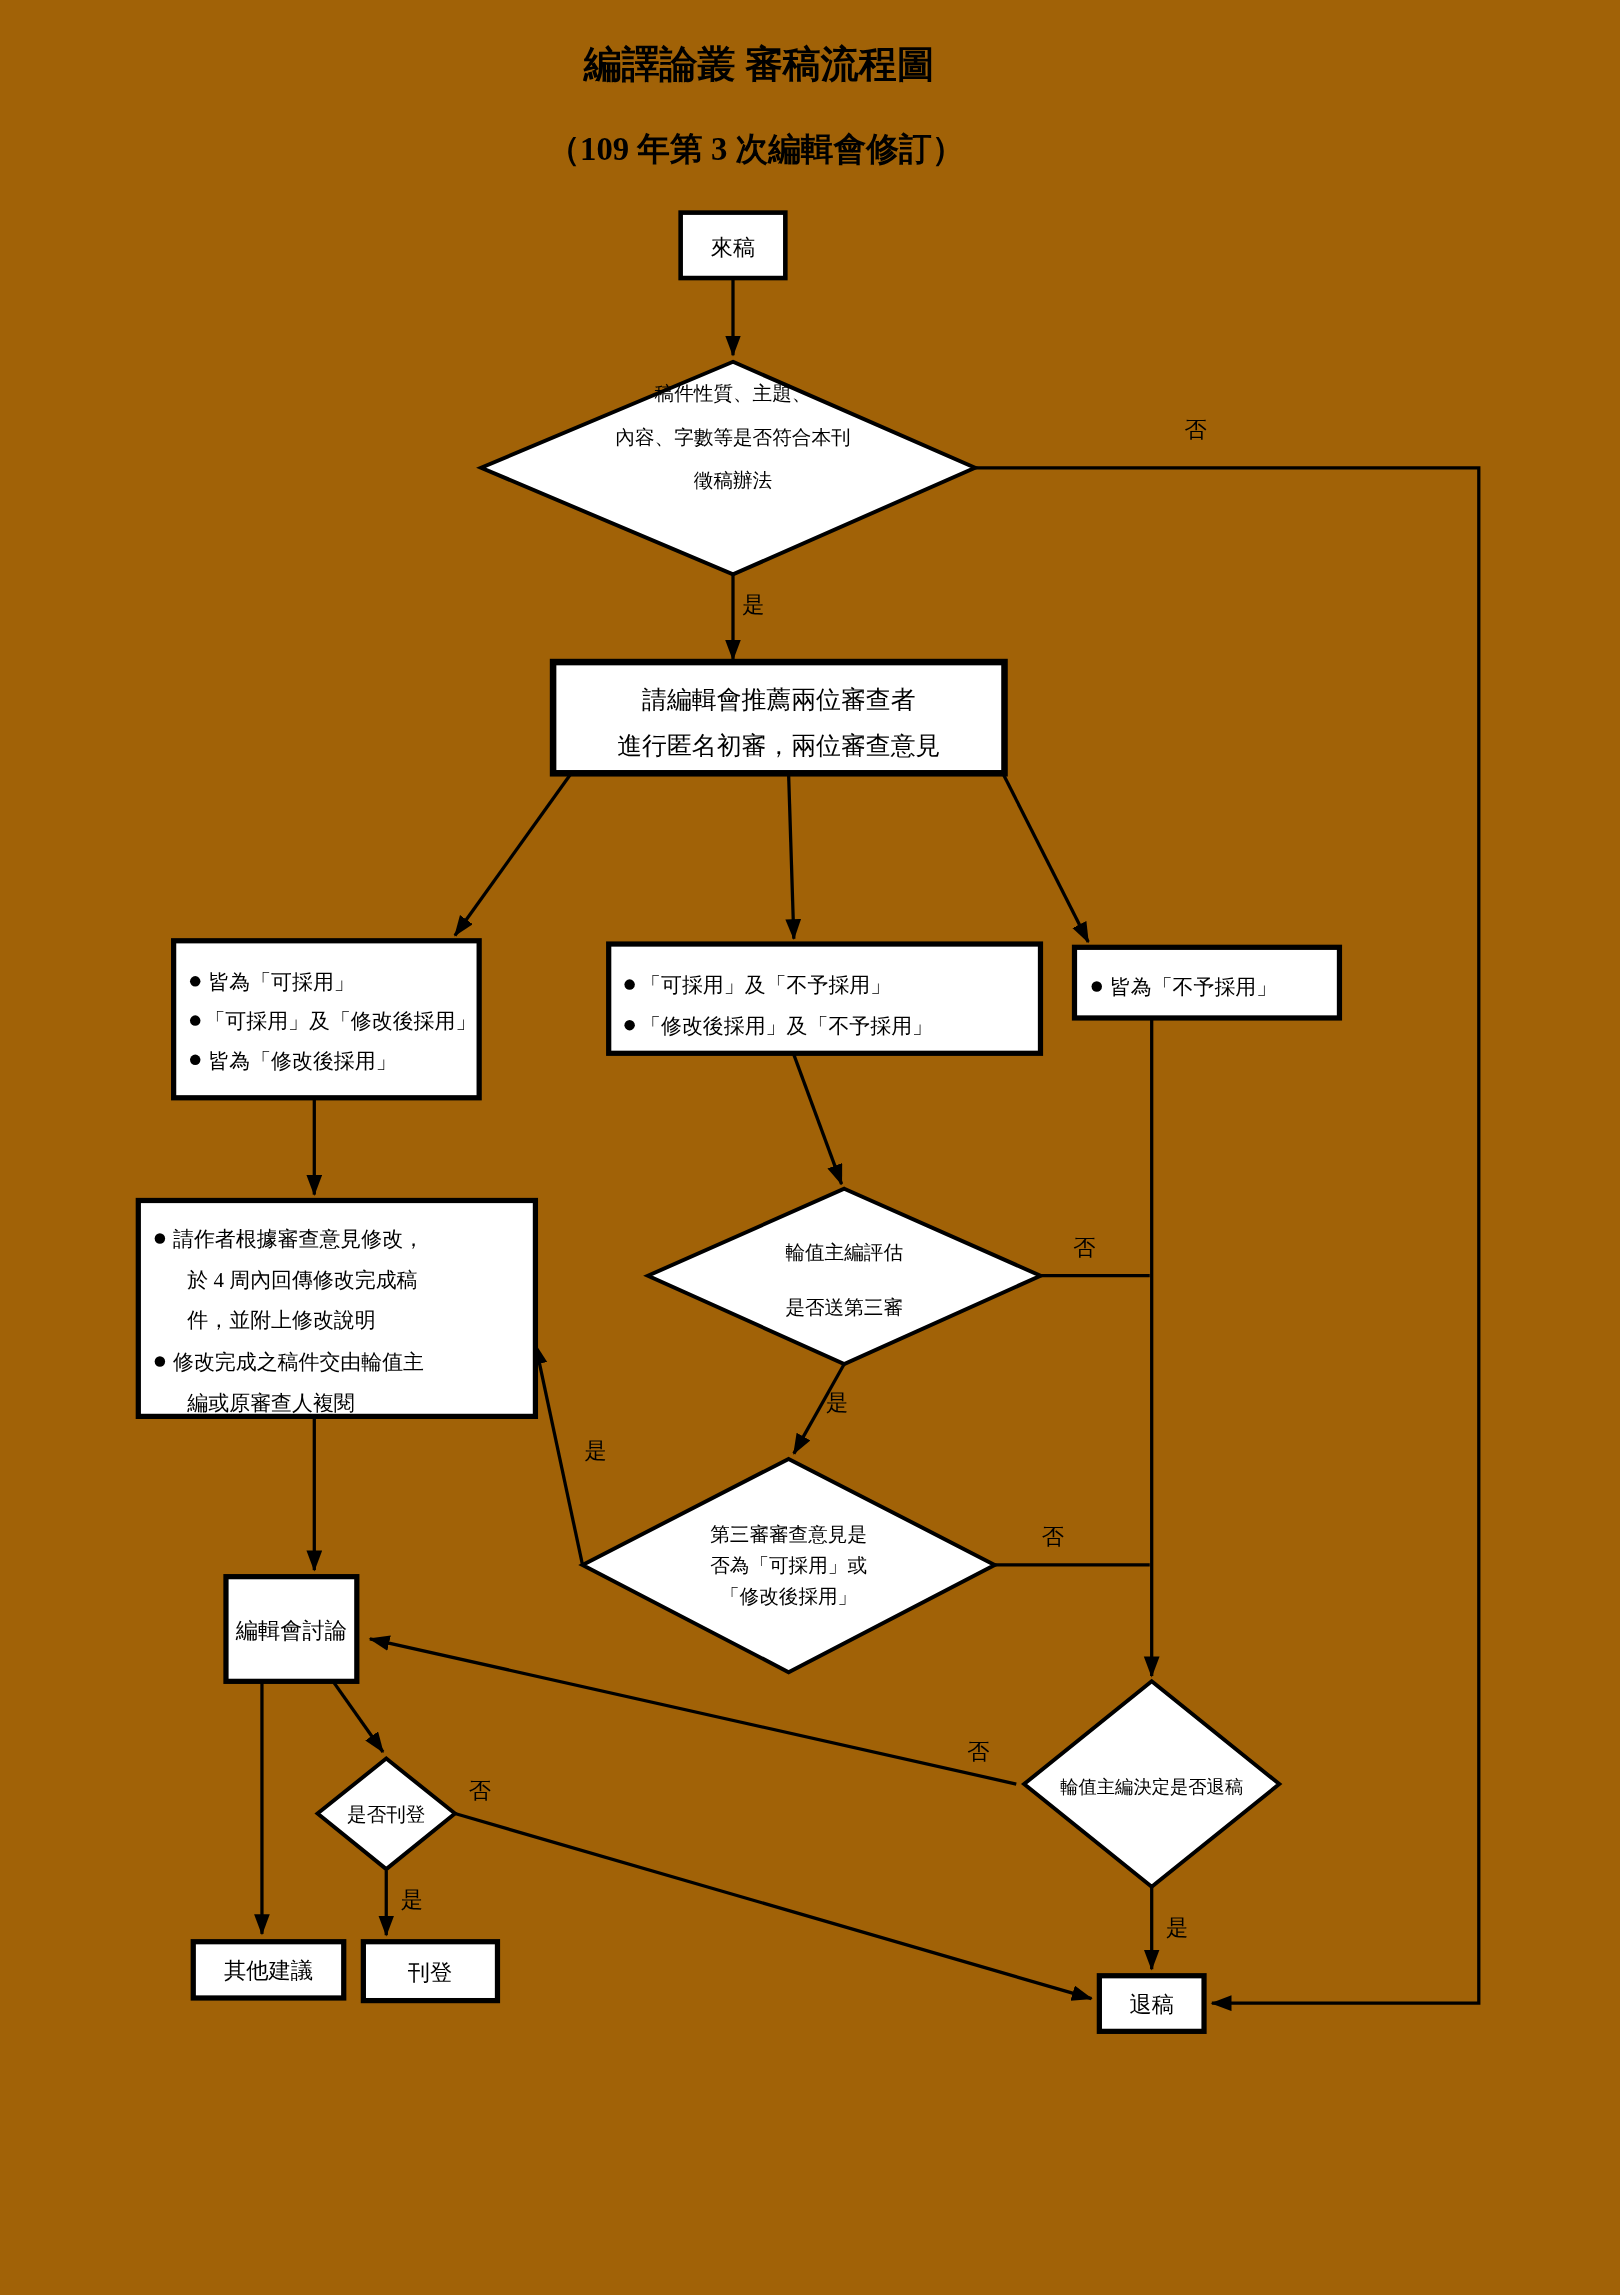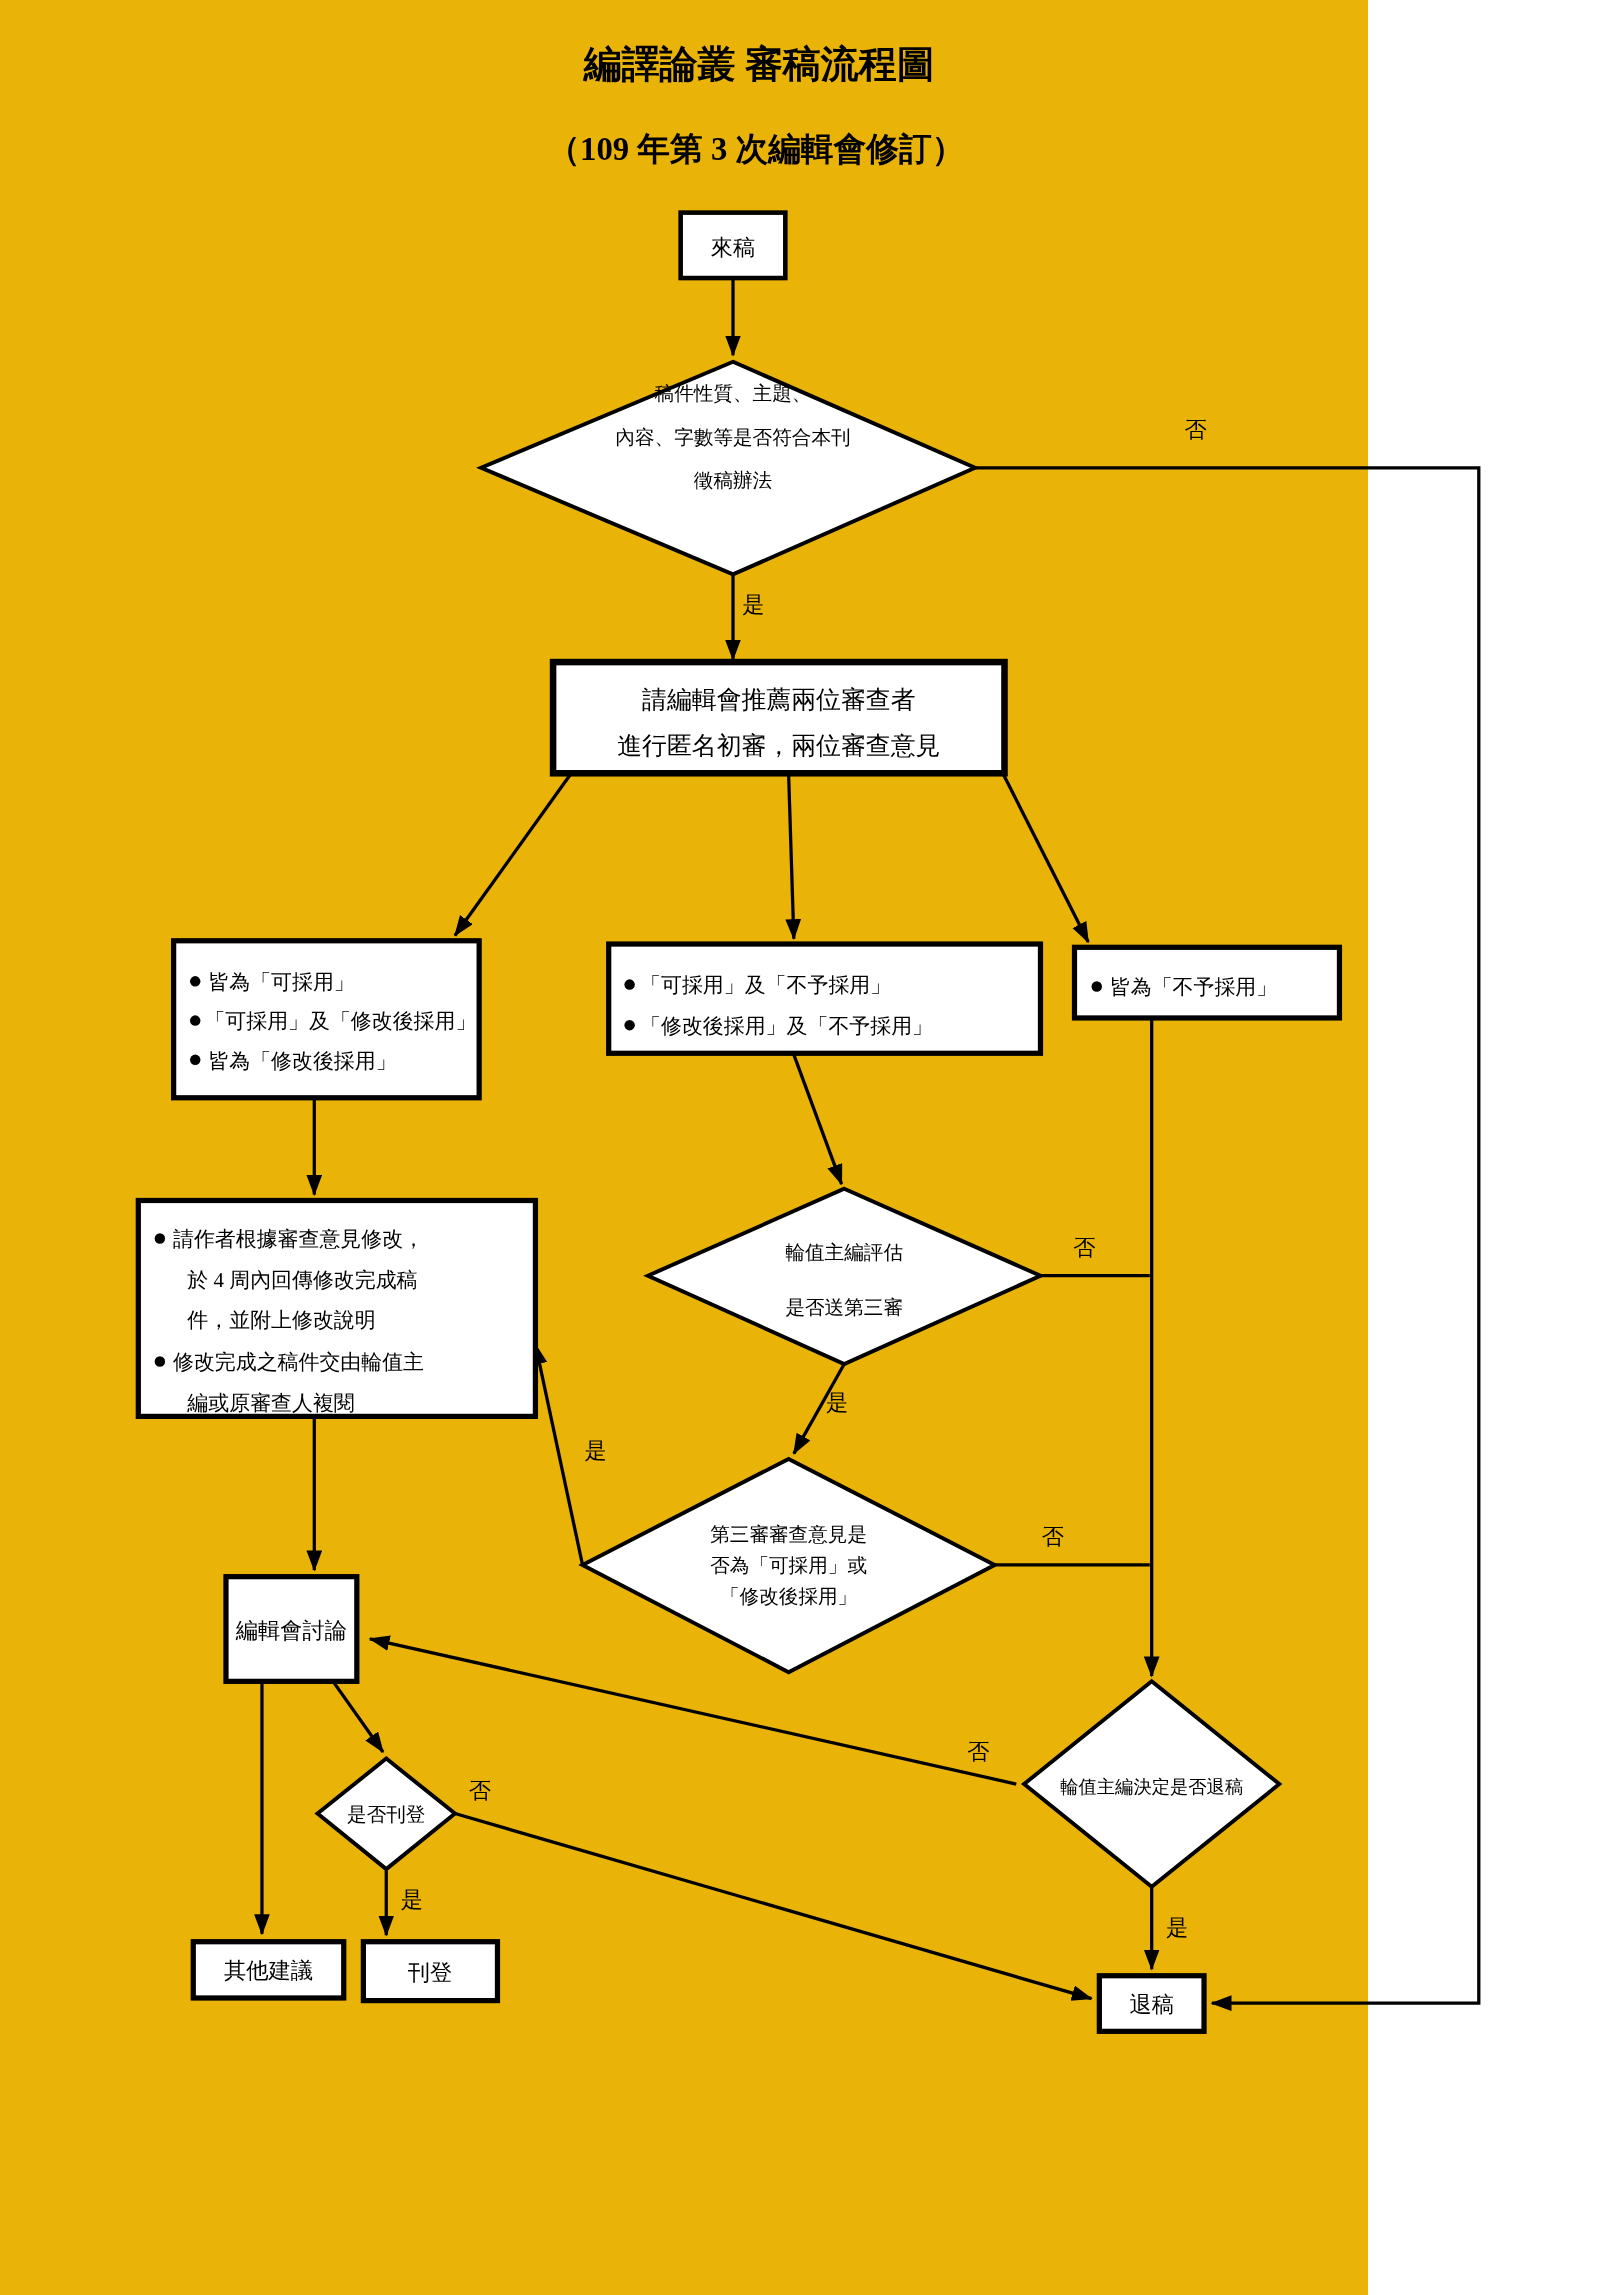--- a/index.html
+++ b/index.html
@@ -1,16 +1,16 @@
 <!DOCTYPE html>
 <html style="font-size:10.5px"><head>
 <meta charset="utf-8">
 <style>
   html,body{margin:0;padding:0;background:#ffffff;}
-  .page{width:1368px;height:2295px;background:#eab308;position:relative;}
+  .page{width:1620px;height:2295px;background:#a16207;position:relative;}
   svg text{font-family:"Liberation Serif","DejaVu Serif",serif;fill:#000;}
   .tc{text-anchor:middle;}
   .title{font-size:58px;font-weight:bold;}
   .subtitle{font-size:50px;font-weight:bold;}
   .node{font-size:34px;}
   .big{font-size:38px;}
   .dia{font-size:30px;}
   .dia-s{font-size:28px;}
   .bullet{font-size:32px;}
   .lab{font-size:34px;}

